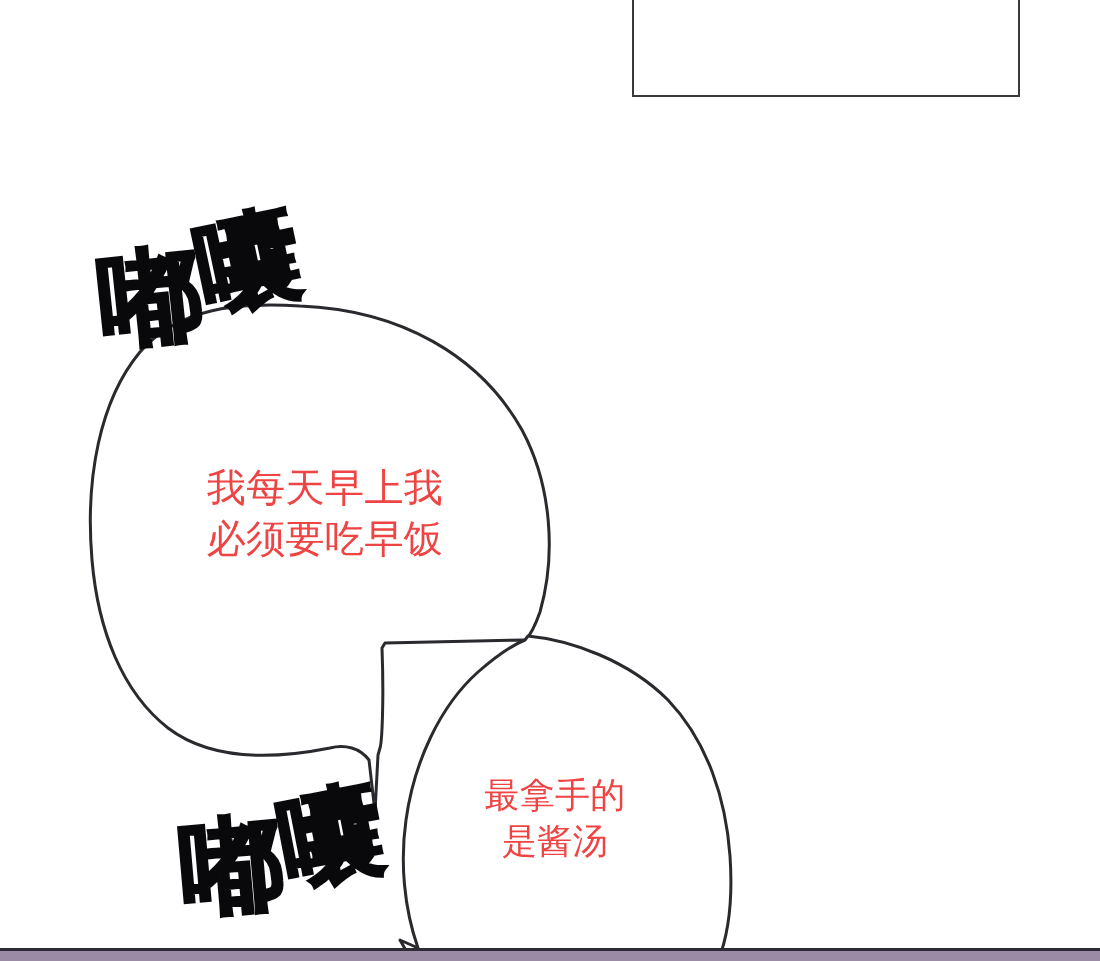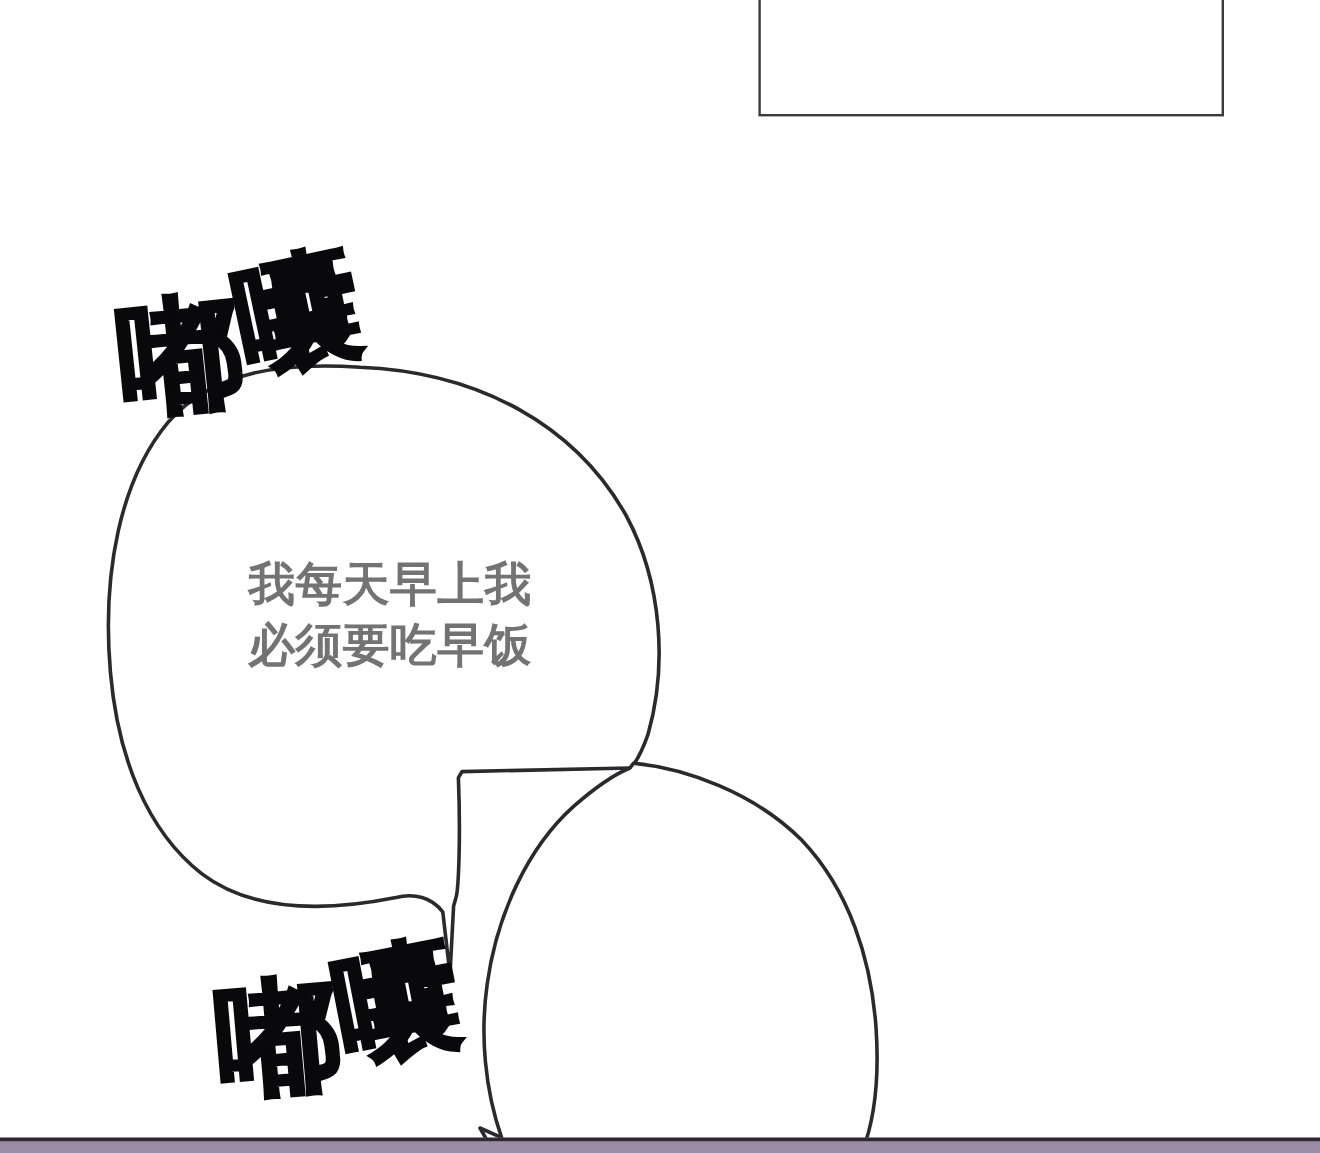--- a/index.html
+++ b/index.html
@@ -36,22 +36,22 @@
     position: absolute;
     left: 0;
     top: 0;
     width: 1100px;
     height: 961px;
   }
 
   
   .bubble-text {
     position: absolute;
-    color: #737373;
-    font-weight: 700;
+    color: #ef4444;
+    font-weight: 400;
     letter-spacing: 0.01em;
     text-align: center;
     line-height: 1.32;
     white-space: pre;
     font-family: "Liberation Sans", "DejaVu Sans", sans-serif;
   }
   #bubble-1-text {
     left: 150px;
     top: 462px;
     width: 350px;
@@ -142,20 +142,22 @@
              L 400 940
              L 418 948
              C 404 908, 400 862, 406 820
              C 414 762, 440 706, 478 672
              C 494 658, 510 646, 525 640 Z" fill="#ffffff" stroke="#2a2a2e" stroke-width="3" stroke-linejoin="round" stroke-linecap="round"></path>
   </svg>
 
   <div class="bubble-text" id="bubble-1-text">我每天早上我
 必须要吃早饭</div>
 
+  <div class="bubble-text" id="bubble-2-text">最拿手的
+是酱汤</div>
 
   <div class="sfx" id="sfx-top"><span class="ch1">嘟</span><span class="ch2">囔</span></div>
 
   <div class="sfx" id="sfx-bottom"><span class="ch1">嘟</span><span class="ch2">囔</span></div>
 
   <div class="bottom-band"></div>
 
 </div>
 
 </body></html>

